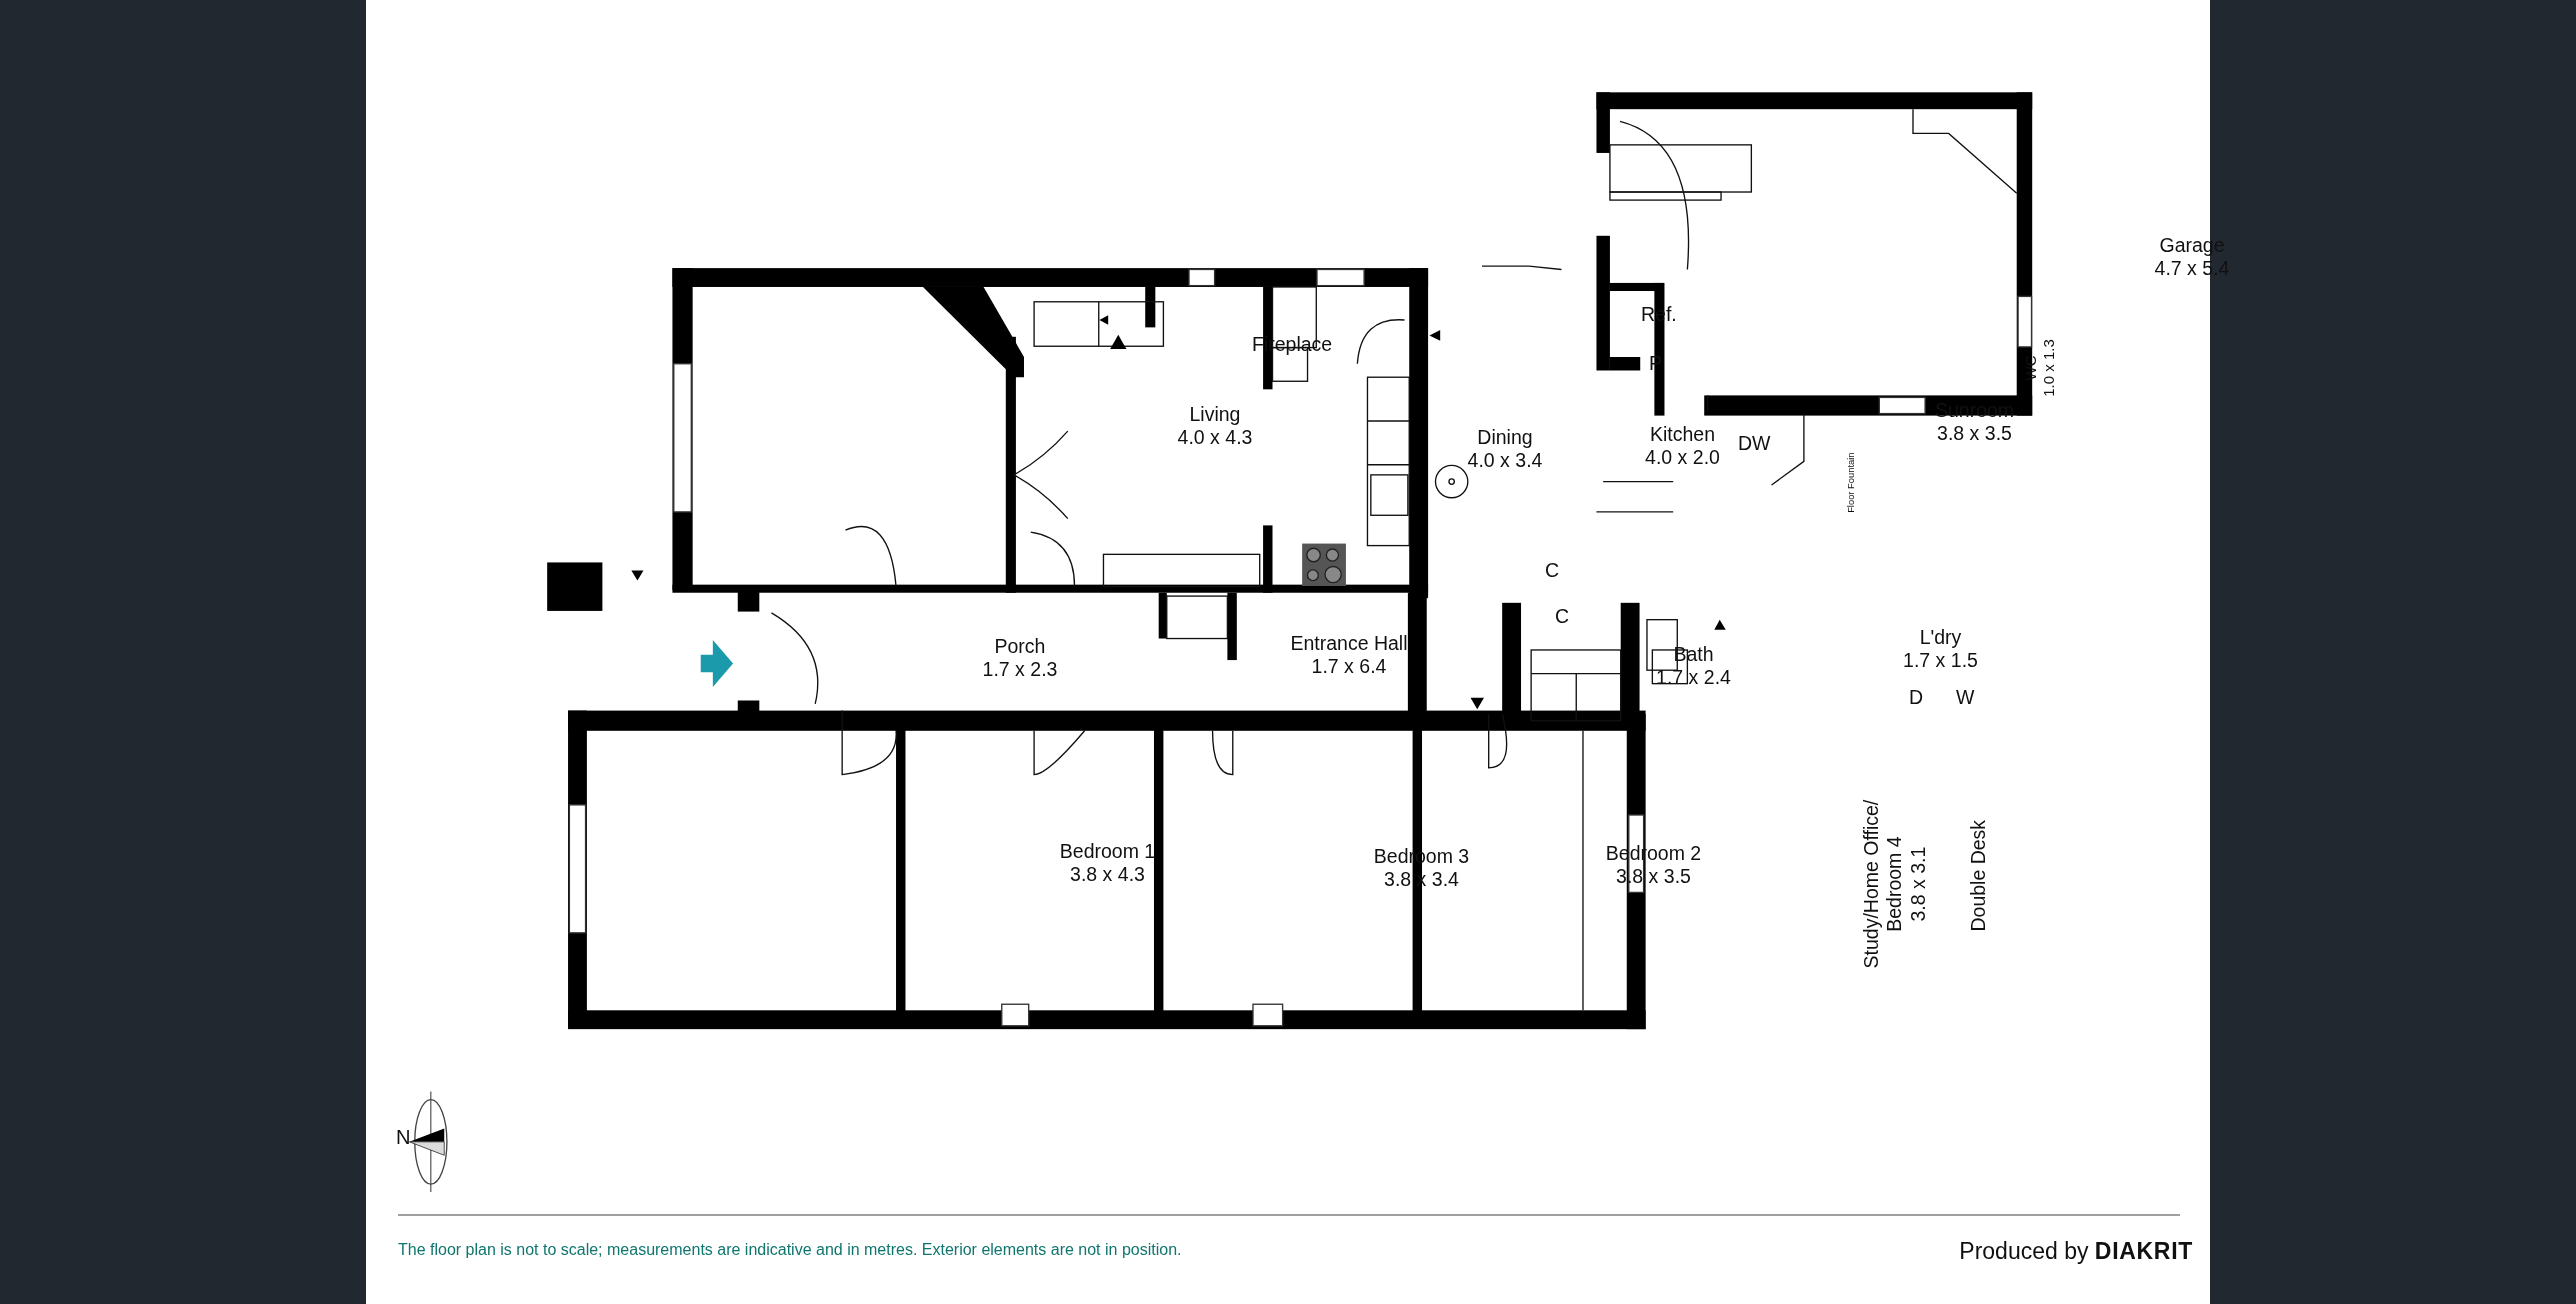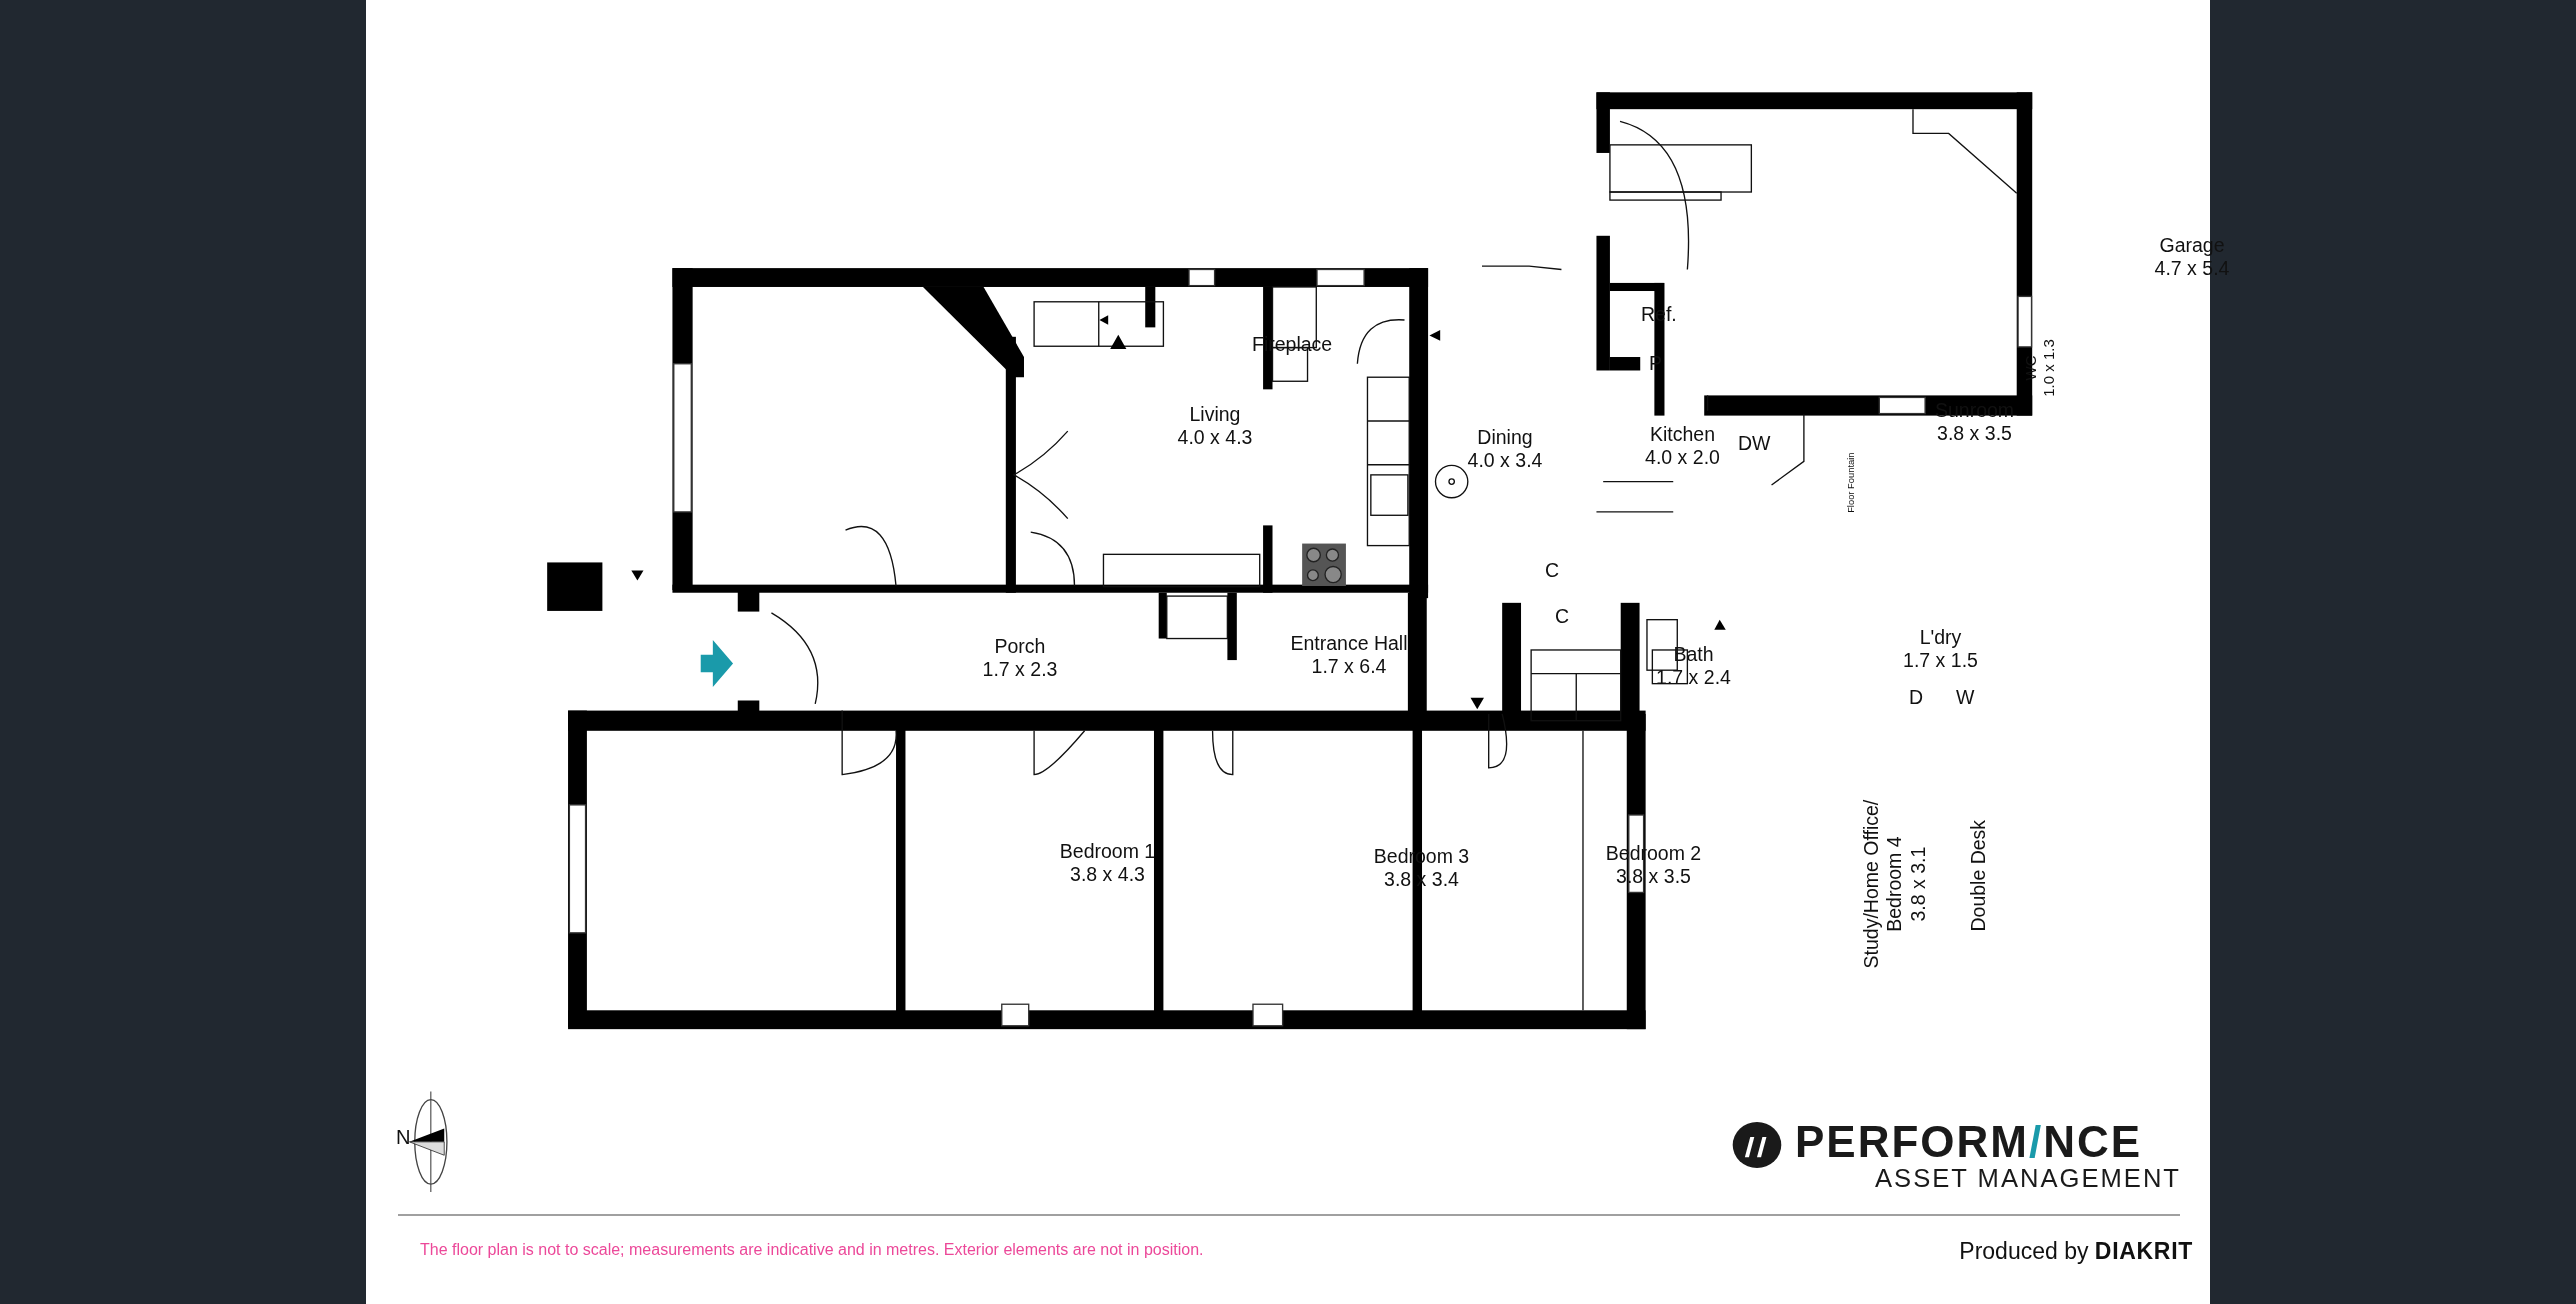--- a/index.html
+++ b/index.html
@@ -4,21 +4,21 @@
 <style>
   html,body{margin:0;padding:0;}
   body{width:2576px;height:1304px;background:#212830;position:relative;overflow:hidden;font-family:"Liberation Sans",sans-serif;}
   #sheet{position:absolute;left:366px;top:0;width:1844px;height:1304px;background:#ffffff;}
   #plan{position:absolute;left:0;top:0;}
   .lbl{position:absolute;color:#111;font-family:"Liberation Sans",sans-serif;text-align:center;white-space:nowrap;line-height:1.2;}
   .lbl .n,.lbl .d{display:block;}
   .room{font-size:19.5px;}
   .small{font-size:18px;}
   .rot{transform-origin:center center;}
-  #disclaimer{position:absolute;left:32px;top:1238px;font-size:16px;color:#ec4899;line-height:1.45;margin-left:22px;}
+  #disclaimer{position:absolute;left:32px;top:1238px;font-size:16px;color:#0f766e;line-height:1.45;}
   #produced{position:absolute;right:17px;top:1238px;font-size:23px;color:#111;}
   #produced b{font-weight:bold;letter-spacing:0.7px;}
   #rule{position:absolute;left:32px;top:1214px;width:1782px;height:2px;background:#a0a0a0;}
   #brand{position:absolute;left:1364px;top:1117px;width:451px;height:74px;}
   #brand-name{position:absolute;left:65px;top:0;font-size:44px;font-weight:bold;letter-spacing:2px;color:#1a1a1a;}
   #brand-sub{position:absolute;right:0;top:47px;font-size:25.6px;letter-spacing:2px;color:#1a1a1a;}
   #compass{position:absolute;left:30px;top:1078px;}
 </style>
 </head>
 <body>
@@ -212,31 +212,20 @@
   <div class="lbl room rot" style="left:1557px;top:864px;transform:rotate(-90deg);">Double Desk</div>
 
   <svg id="compass" width="67" height="121" viewBox="0 0 100 180">
     <text x="0" y="98" font-family="Liberation Sans, sans-serif" font-size="30" fill="#111">N</text>
     <line x1="52" y1="20" x2="52" y2="170" stroke="#333" stroke-width="1.5"></line>
     <ellipse cx="52" cy="95" rx="24" ry="63" fill="none" stroke="#444" stroke-width="2"></ellipse>
     <polygon points="20,95 72,75 72,95" fill="#000"></polygon>
     <polygon points="20,95 72,95 72,115" fill="#ddd" stroke="#000" stroke-width="1"></polygon>
   </svg>
 
-  <div id="brand">
-    <svg width="54" height="54" viewBox="0 0 80 80" style="position:absolute;left:0;top:1.3px;">
-      <ellipse cx="40" cy="40" rx="36" ry="34" fill="#1a1a1a"></ellipse>
-      <polygon points="22,58 30,28 36,28 28,58" fill="#fff"></polygon>
-      <polygon points="40,58 48,28 54,28 46,58" fill="#fff"></polygon>
-    </svg>
-    <div id="brand-name">
-      <span>PERFORM</span><span style="color:#1a9aaa;">/</span><span>NCE</span>
-    </div>
-    <div id="brand-sub">ASSET MANAGEMENT</div>
-  </div>
 
   <div id="rule"></div>
 
   <div id="disclaimer">
     <div>The floor plan is not to scale; measurements are indicative and in metres. Exterior elements are not in position.</div>
   </div>
 
   <div id="produced">
     <span>Produced by</span>
     <b>DIAKRIT</b>

